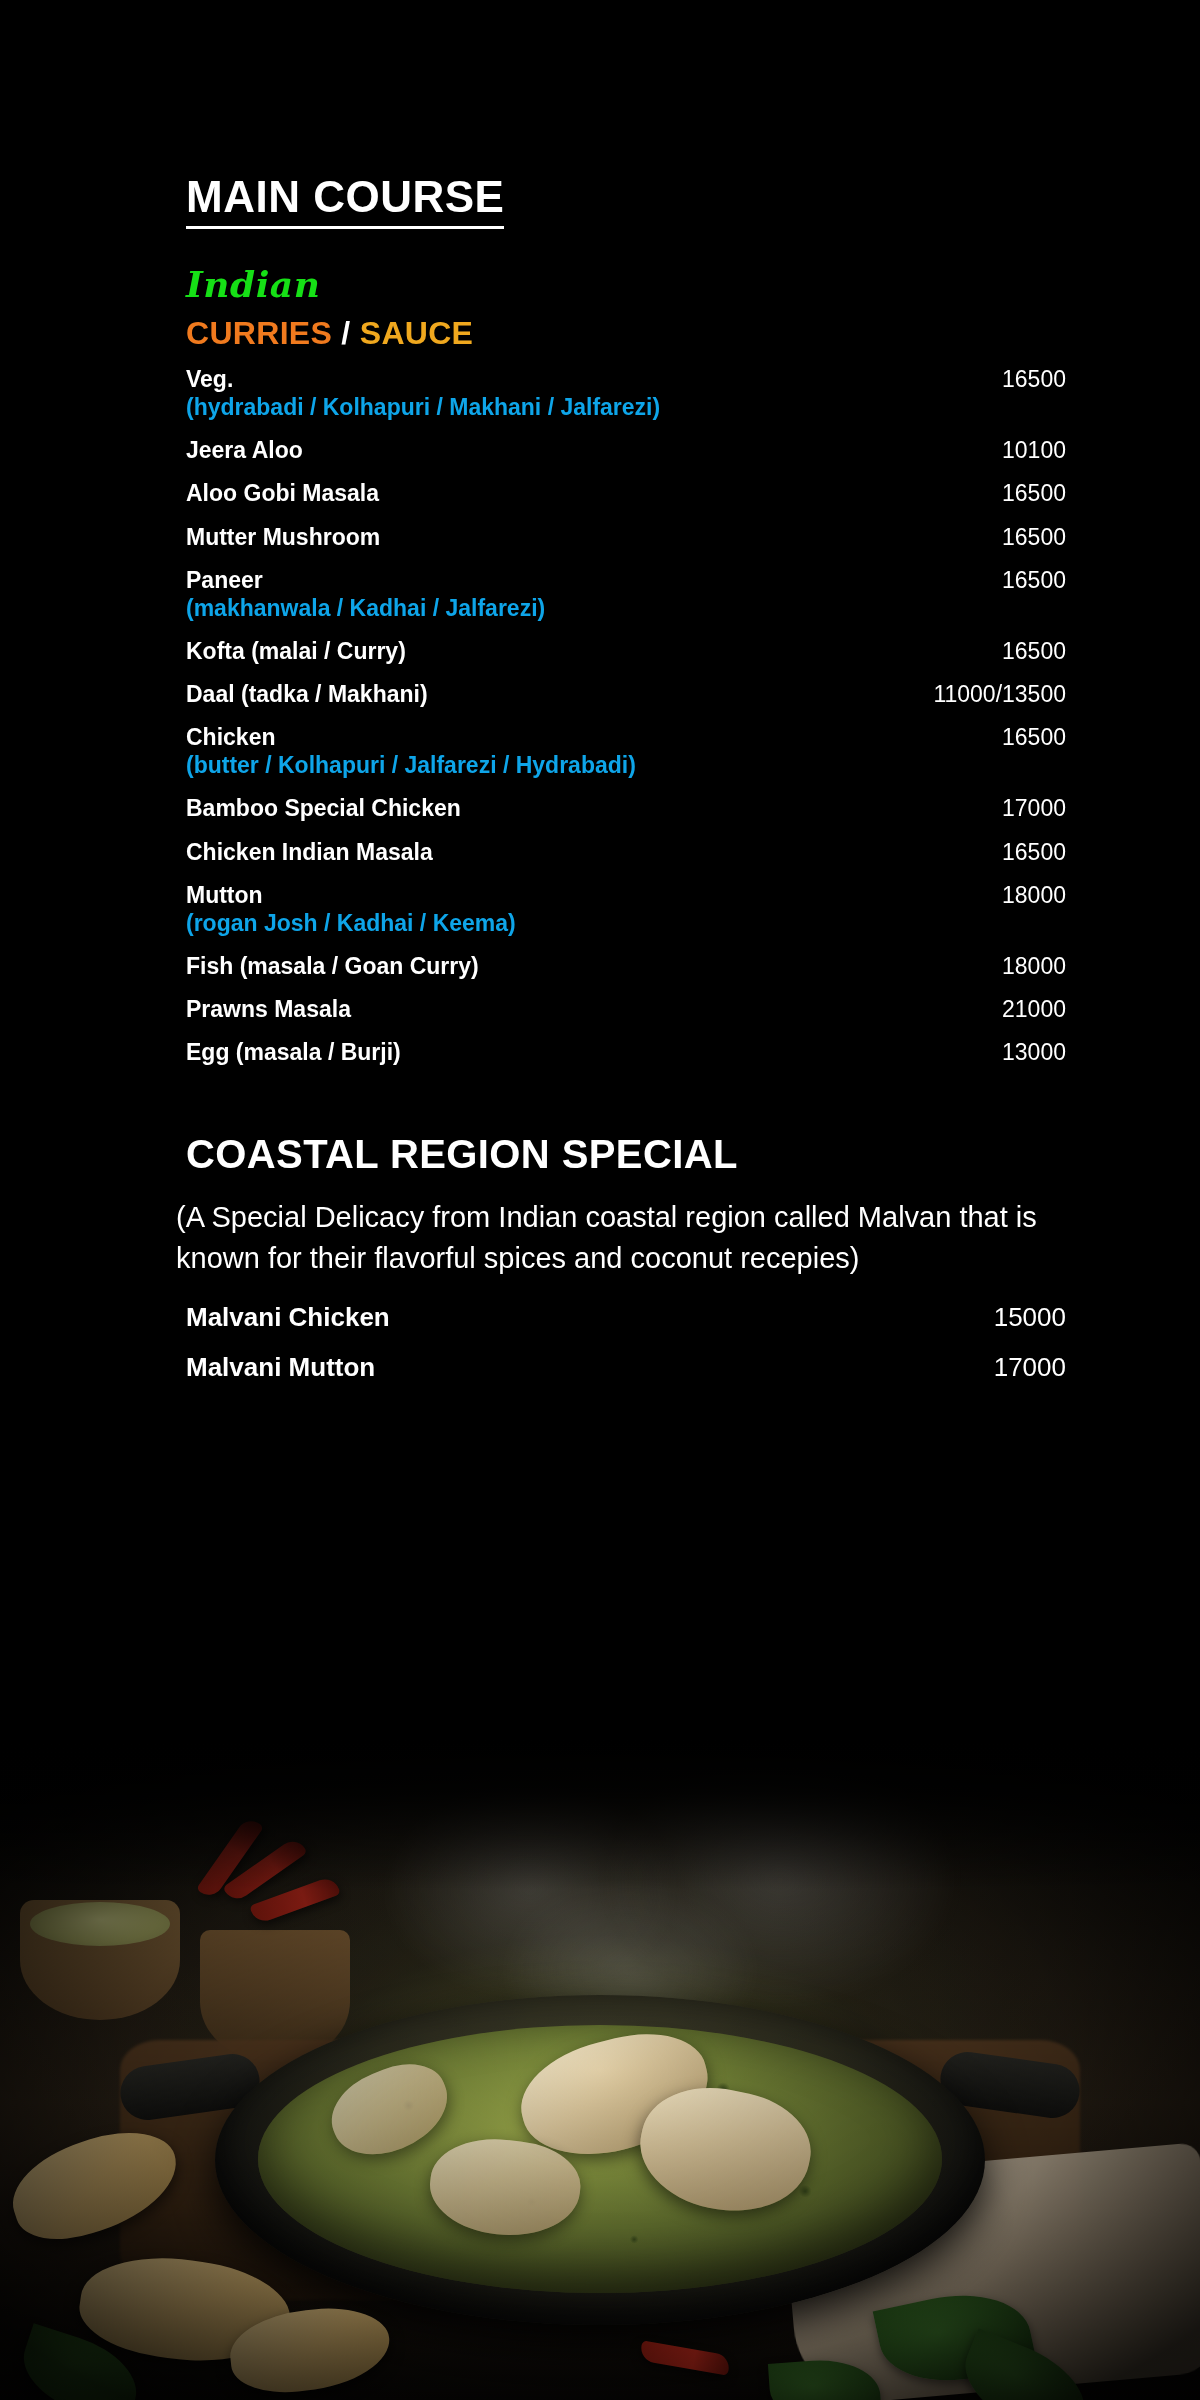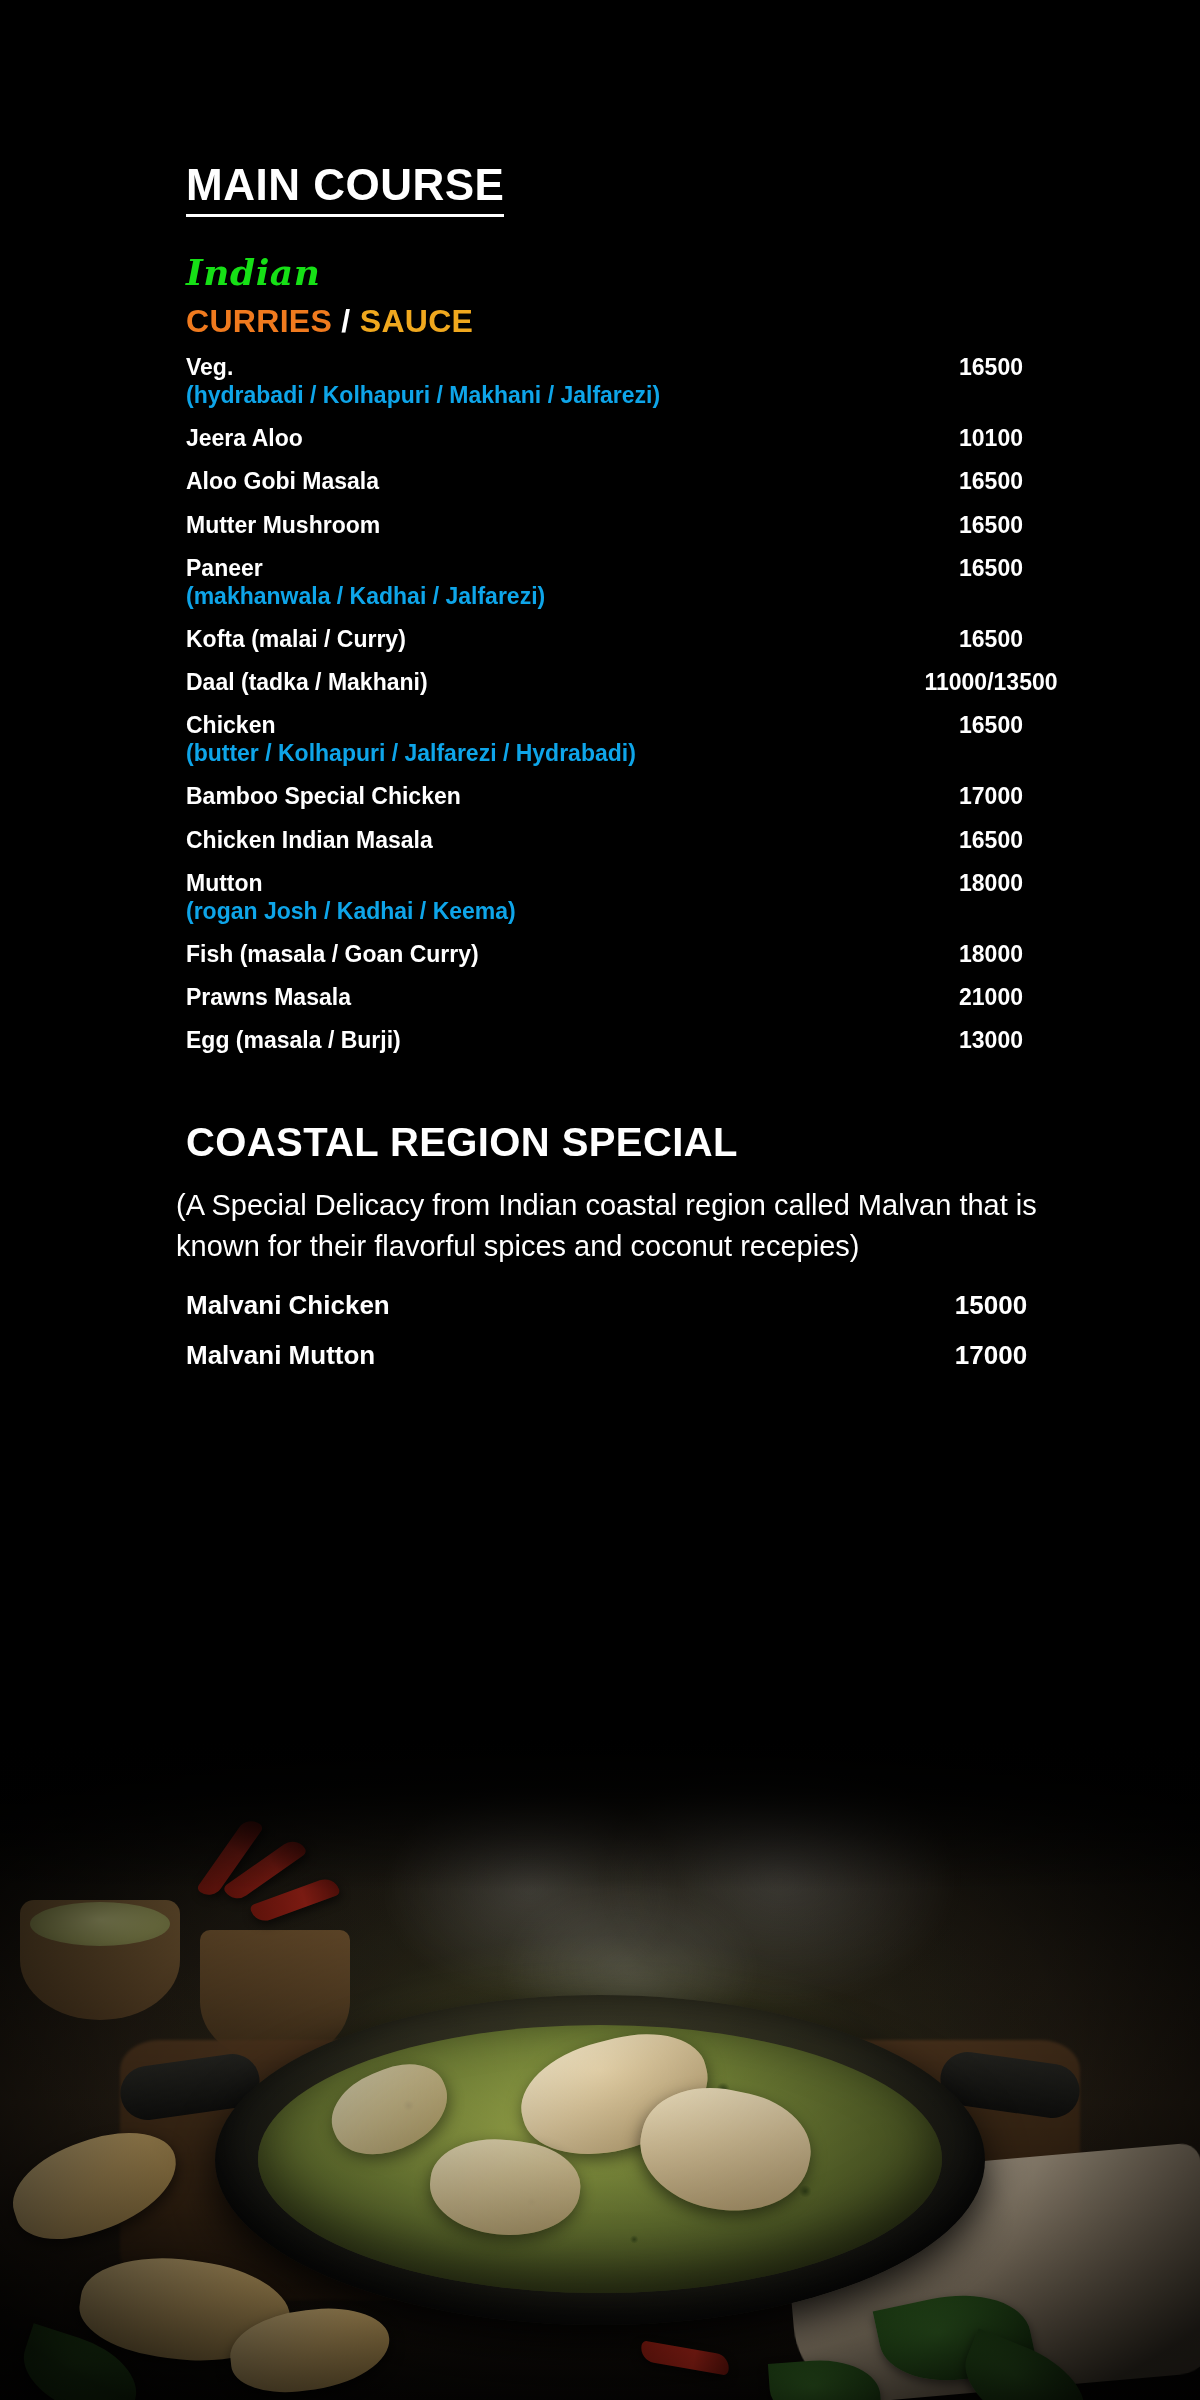--- a/index.html
+++ b/index.html
@@ -197,21 +197,21 @@
   .photo-fade-top {
     position: absolute;
     left: 0; top: 0; width: 1200px; height: 150px;
     background: linear-gradient(180deg, #000000 0%, rgba(0,0,0,0.85) 35%, rgba(0,0,0,0) 100%);
   }
 
   
   #menu {
     position: absolute;
     left: 0;
-    top: 4px;
+    top: 16px;
     width: 1200px;
     padding: 16px;
     z-index: 5;
   }
   .section-title {
     font-size: 44px;
     font-weight: bold;
     letter-spacing: 0.5px;
     color: #ffffff;
     display: inline-block;
@@ -259,24 +259,24 @@
   }
   .row .label .sub {
     display: block;
     font-size: 23px;
     font-weight: bold;
     color: #0ea5e9;
     margin-top: 1px;
   }
   .row .price {
     font-size: 23px;
-    font-weight: bold;
+    font-weight: normal;
     color: #ffffff;
     white-space: nowrap;
-    text-align: center;
+    text-align: right;
     min-width: 150px;
   }
 
   .coastal-title {
     margin: 66px 2px 0 170px;
     font-size: 40px;
     font-weight: bold;
     color: #ffffff;
     letter-spacing: 0.4px;
   }

